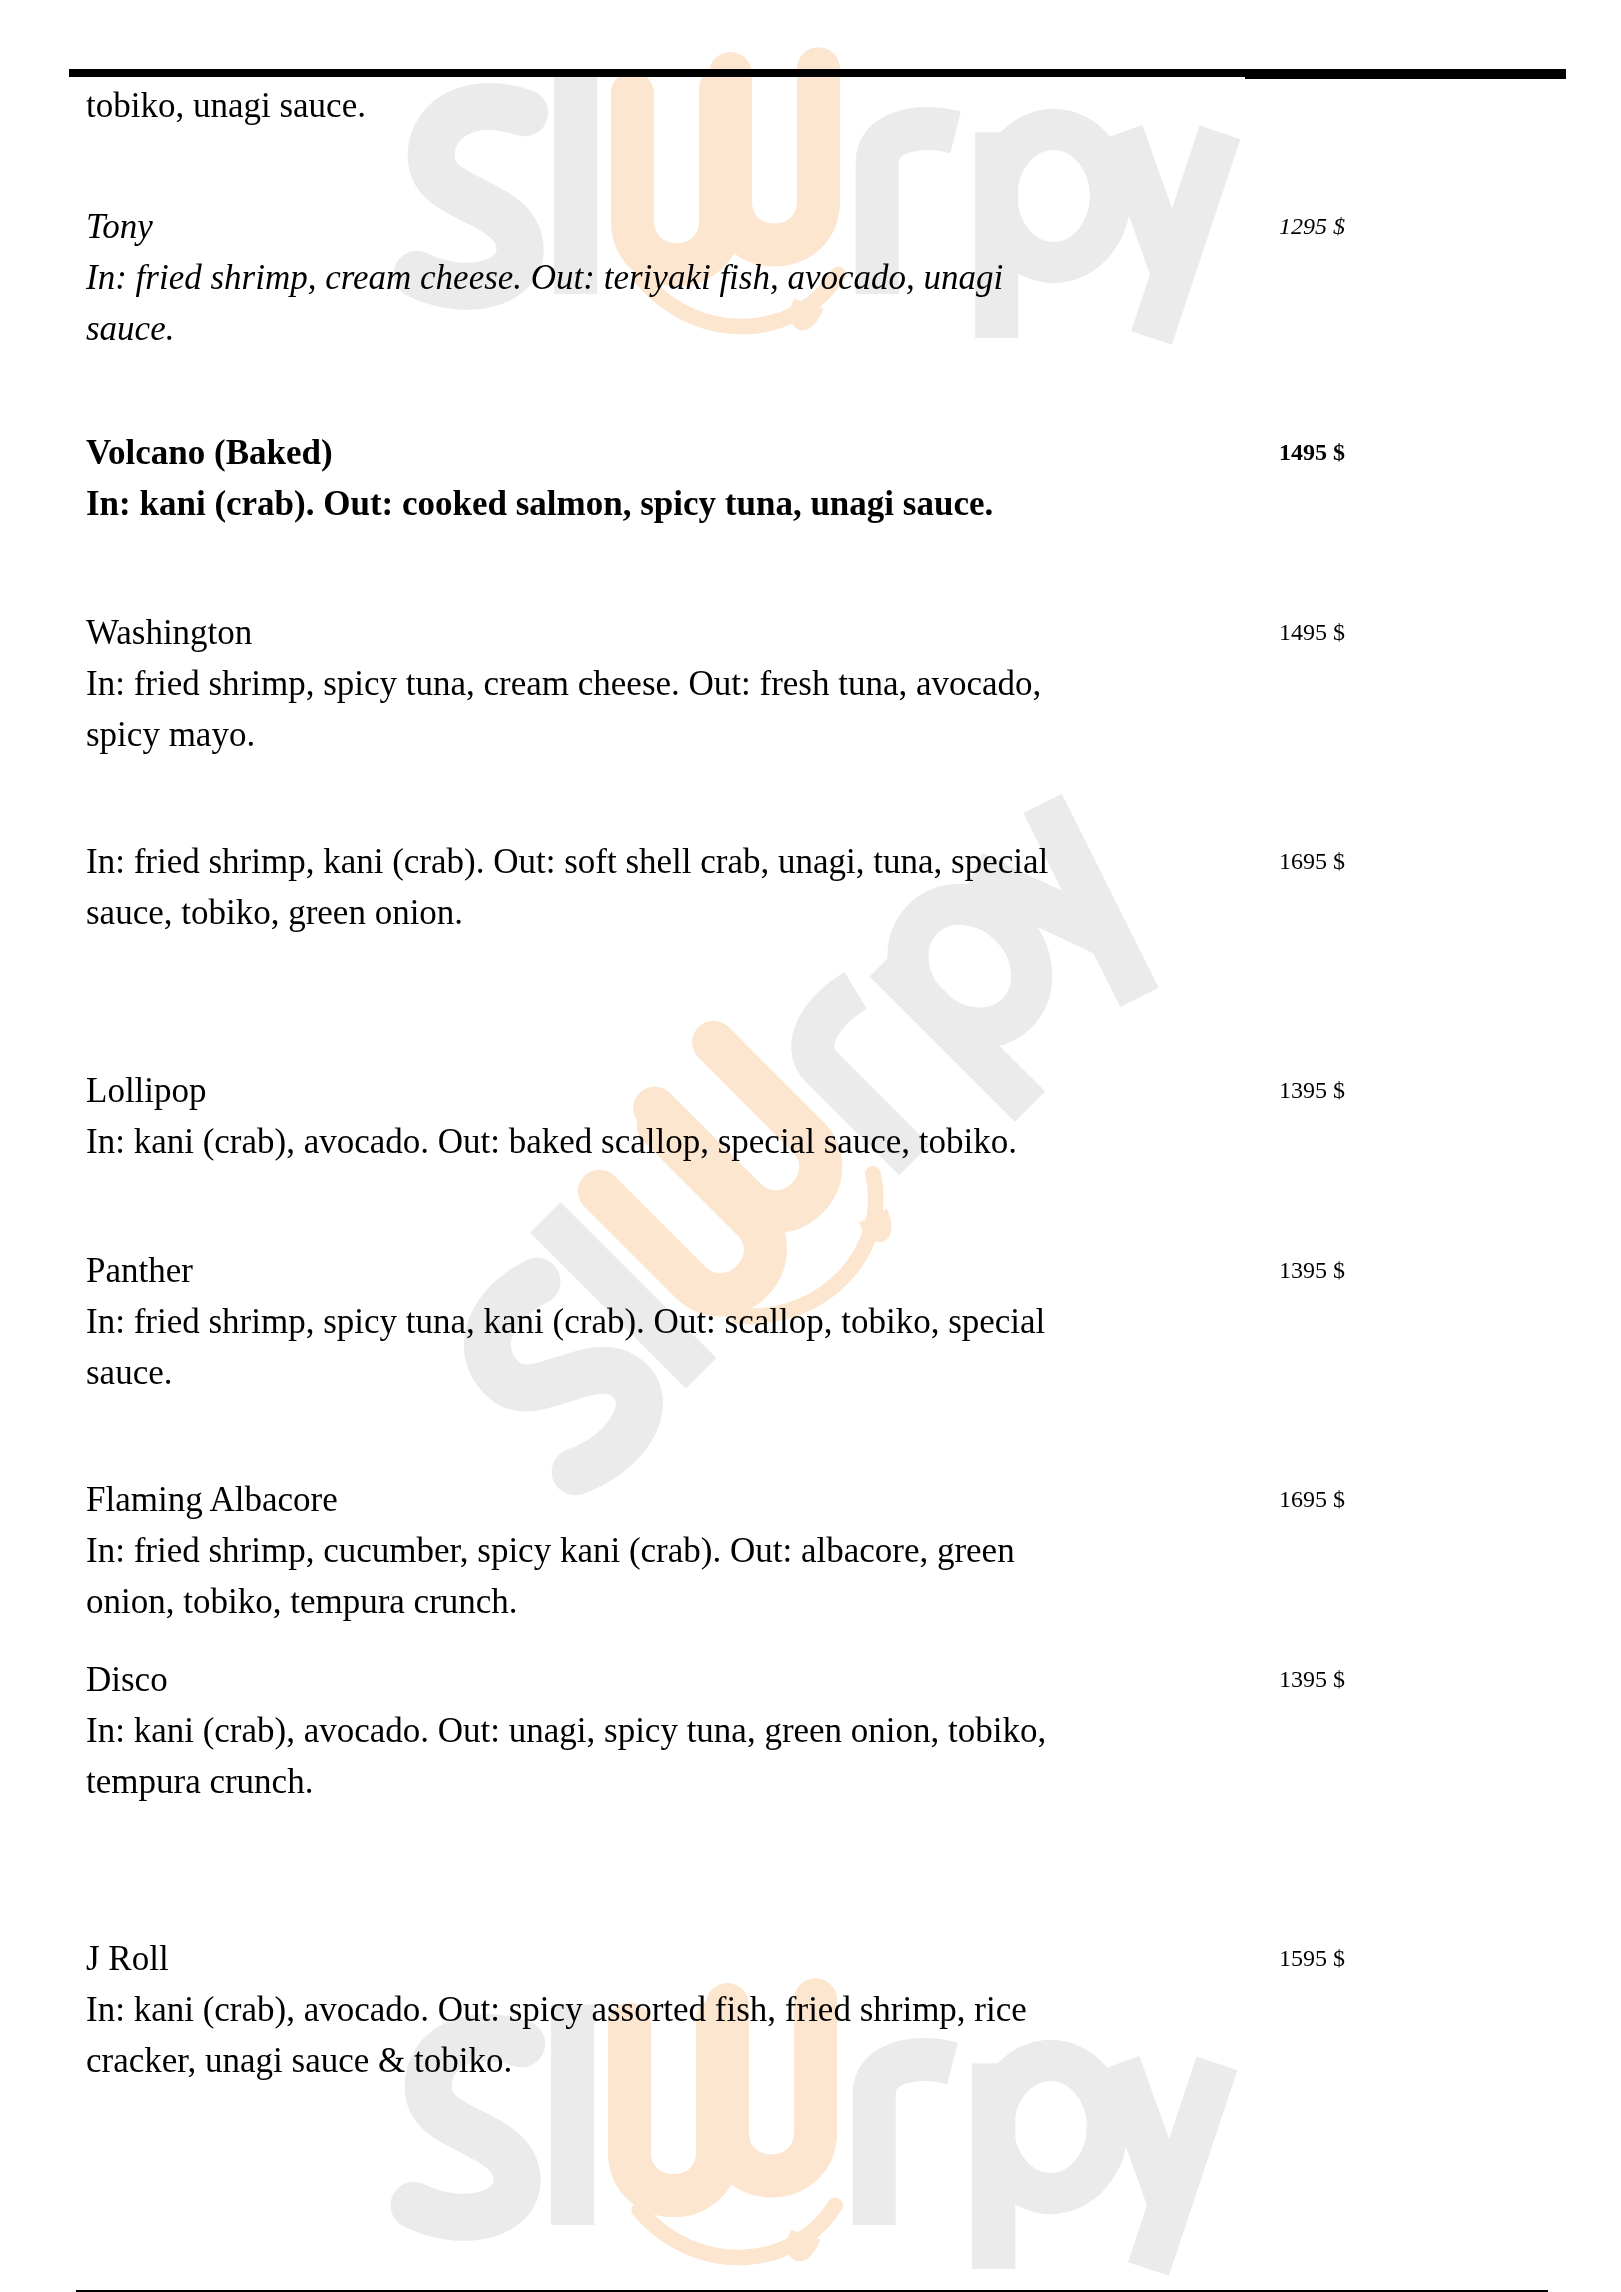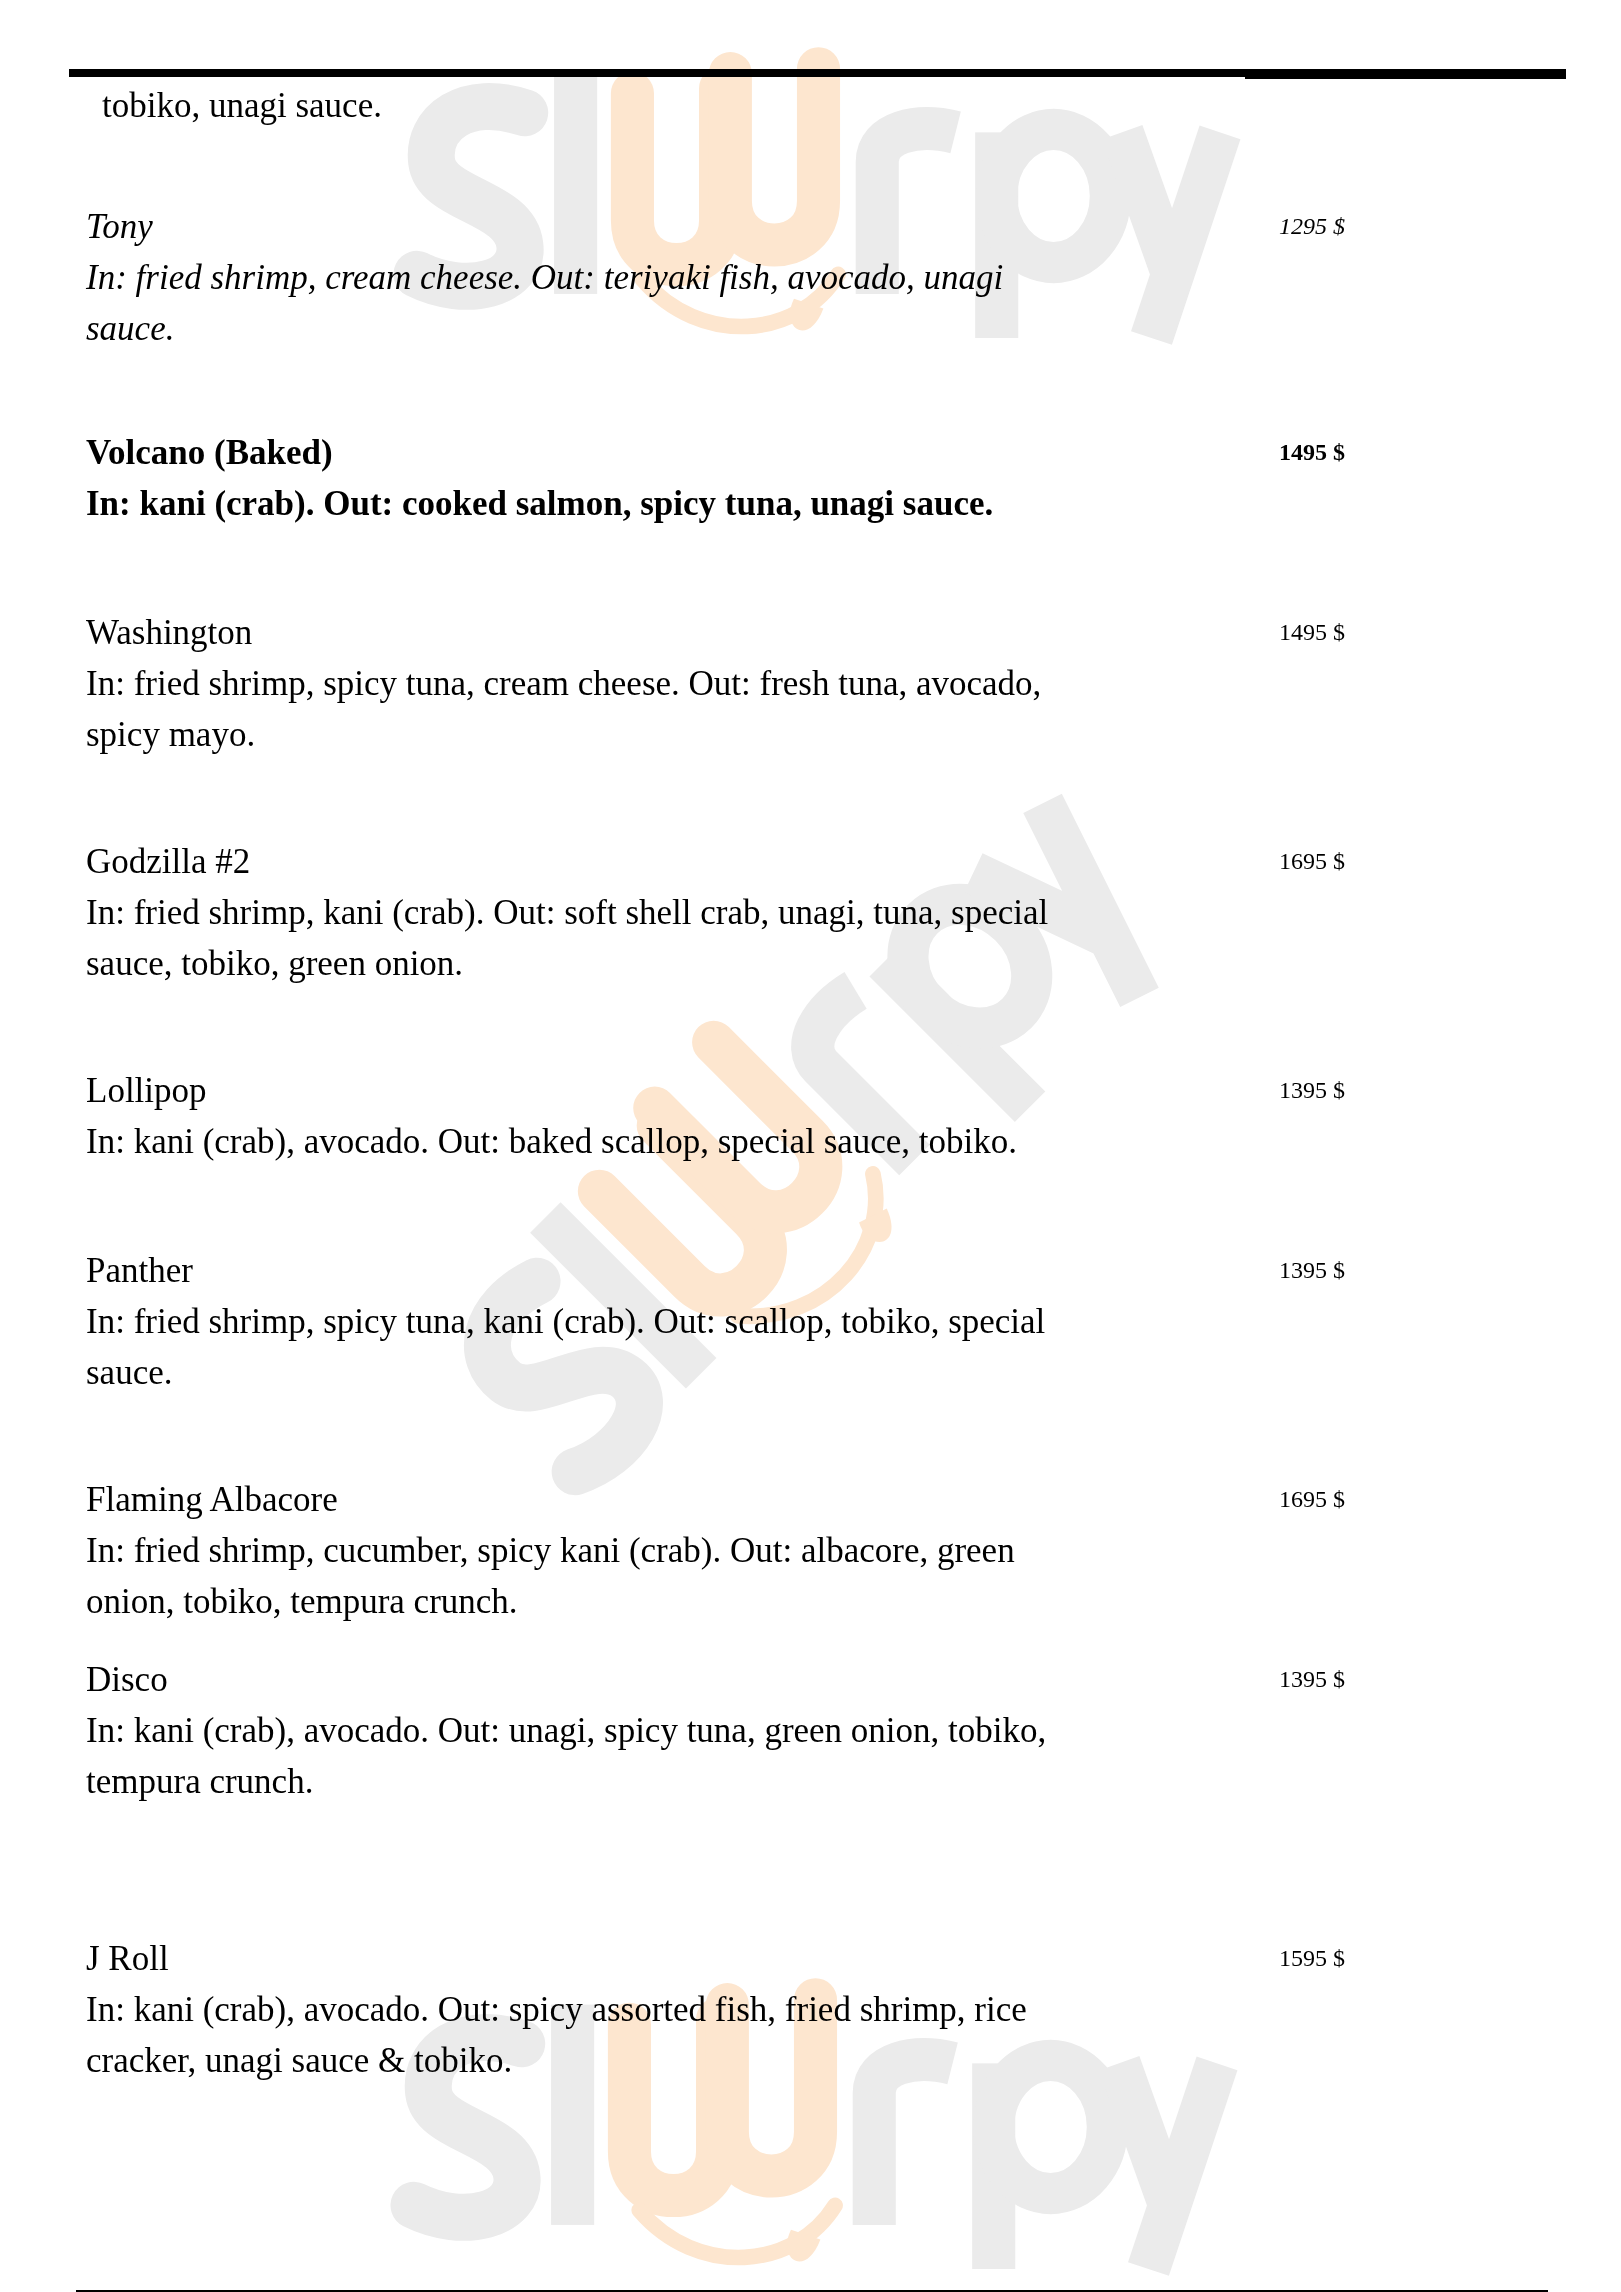--- a/index.html
+++ b/index.html
@@ -66,21 +66,21 @@
       z-index: 1;
     }
     .line {
       font-size: 35px;
       line-height: 51px;
       white-space: nowrap;
     }
     .continuation {
       position: absolute;
       top: 80px;
-      left: 16px;
+      left: 0;
     }
     .menu-item {
       position: absolute;
       left: 0;
       width: 1470px;
     }
     .item-name, .item-desc {
       font-size: 35px;
       line-height: 51px;
       white-space: nowrap;
@@ -179,21 +179,20 @@
   <div class="menu-item" style="top:607px;">
     <div class="item-name">Washington</div>
     <div class="item-desc-block">
       <div class="item-desc">In: fried shrimp, spicy tuna, cream cheese. Out: fresh tuna, avocado,</div>
       <div class="item-desc">spicy mayo.</div>
     </div>
     <div class="item-price">1495 $</div>
   </div>
 
   <div class="menu-item" style="top:836px;">
-    <div class="item-name">Godzilla #2</div>
     <div class="item-desc-block">
       <div class="item-desc">In: fried shrimp, kani (crab). Out: soft shell crab, unagi, tuna, special</div>
       <div class="item-desc">sauce, tobiko, green onion.</div>
     </div>
     <div class="item-price">1695 $</div>
   </div>
 
   <div class="menu-item" style="top:1065px;">
     <div class="item-name">Lollipop</div>
     <div class="item-desc-block">

